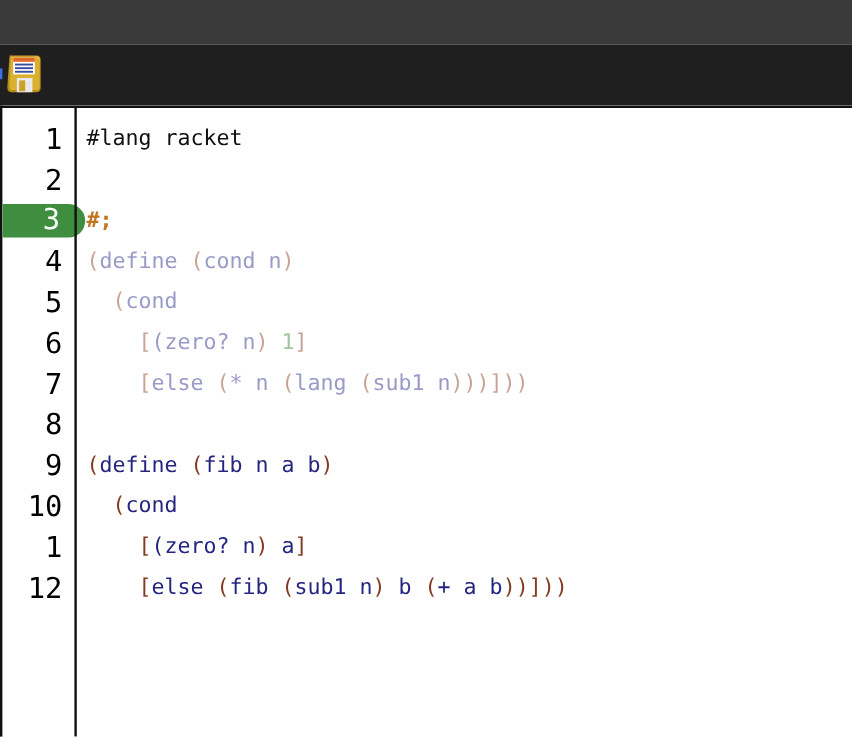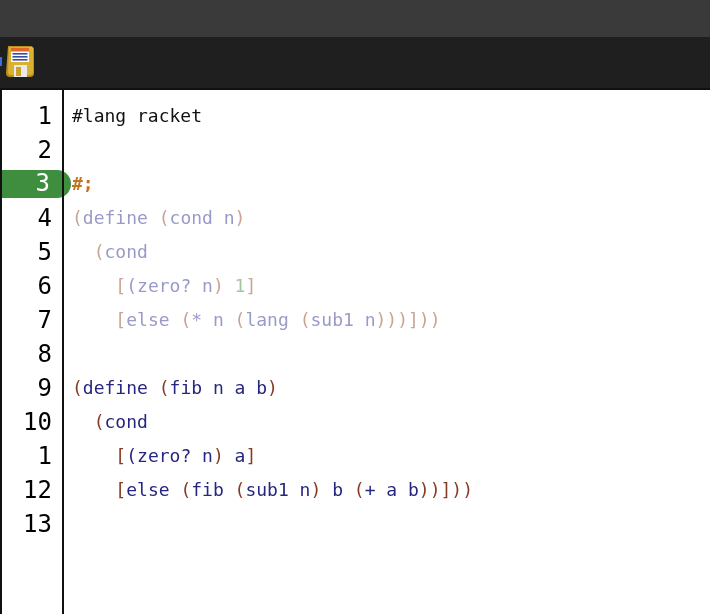--- a/index.html
+++ b/index.html
@@ -140,24 +140,18 @@
           </div>
           <div class="codeln"><span class="tk-t">    </span><span class="tk-p">[</span><span class="tk-k">(zero? n</span><span class="tk-p">)</span><span class="tk-k"> a</span><span class="tk-p">]</span></div>
         </div>
         <div class="line">
           <div class="gutter">
             <span class="num">12</span>
           </div>
           <div class="codeln"><span class="tk-t">    </span><span class="tk-p">[</span><span class="tk-k">else </span><span class="tk-p">(</span><span class="tk-k">fib </span><span class="tk-p">(</span><span class="tk-k">sub1 n</span><span class="tk-p">)</span><span class="tk-k"> b </span><span class="tk-p">(</span><span class="tk-k">+ a b</span><span class="tk-p">))]))</span></div>
         </div>
         <div class="line">
-          <div class="gutter">
-            <span class="num">13</span>
-          </div>
-          <div class="codeln"></div>
-        </div>
-        <div class="line">
           <div class="codeln"></div>
         </div>
       </div>
   </div>
 
 </div>
 
 </body></html>

